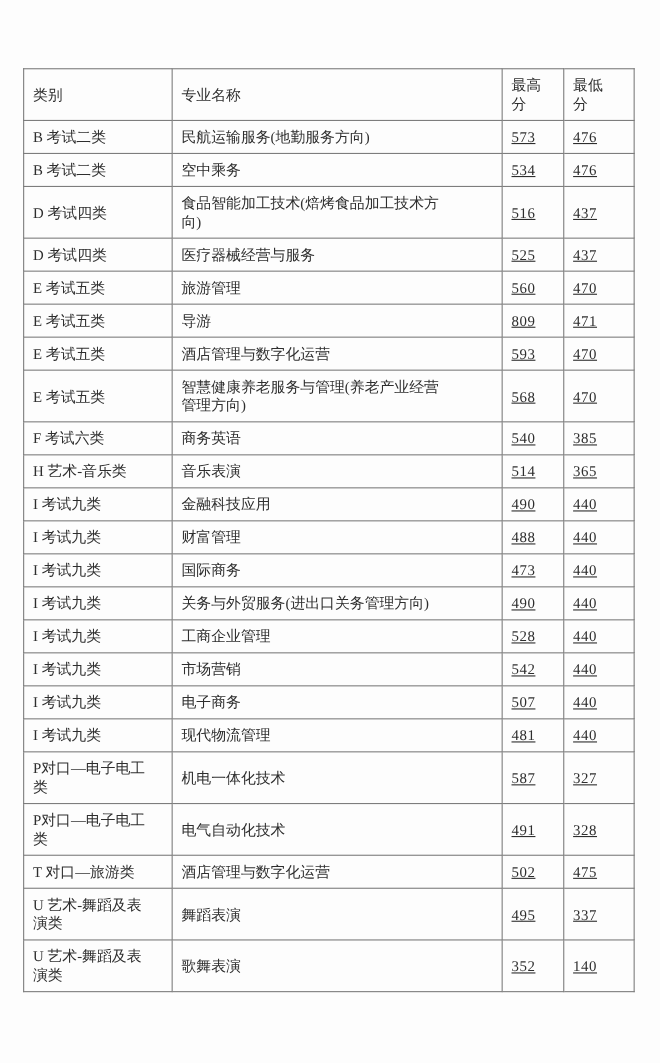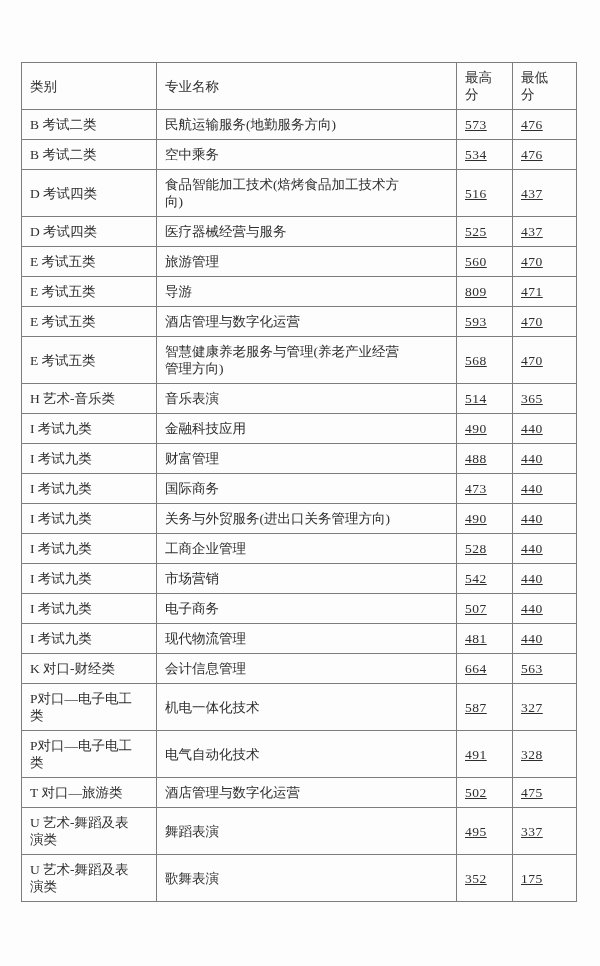--- a/index.html
+++ b/index.html
@@ -114,20 +114,26 @@
     <td class="cell-score">470</td>
   </tr>
         <tr>
     <td class="cell-category">E 考试五类</td>
     <td class="cell-major">智慧健康养老服务与管理(养老产业经营
 管理方向)</td>
     <td class="cell-score">568</td>
     <td class="cell-score">470</td>
   </tr>
         <tr>
+    <td class="cell-category">F 考试六类</td>
+    <td class="cell-major">商务英语</td>
+    <td class="cell-score">540</td>
+    <td class="cell-score">385</td>
+  </tr>
+        <tr>
     <td class="cell-category">H 艺术-音乐类</td>
     <td class="cell-major">音乐表演</td>
     <td class="cell-score">514</td>
     <td class="cell-score">365</td>
   </tr>
         <tr>
     <td class="cell-category">I 考试九类</td>
     <td class="cell-major">金融科技应用</td>
     <td class="cell-score">490</td>
     <td class="cell-score">440</td>
@@ -166,26 +172,20 @@
     <td class="cell-category">I 考试九类</td>
     <td class="cell-major">电子商务</td>
     <td class="cell-score">507</td>
     <td class="cell-score">440</td>
   </tr>
         <tr>
     <td class="cell-category">I 考试九类</td>
     <td class="cell-major">现代物流管理</td>
     <td class="cell-score">481</td>
     <td class="cell-score">440</td>
-  </tr>
-        <tr>
-    <td class="cell-category">K 对口-财经类</td>
-    <td class="cell-major">会计信息管理</td>
-    <td class="cell-score">664</td>
-    <td class="cell-score">563</td>
   </tr>
         <tr>
     <td class="cell-category">P对口—电子电工
 类</td>
     <td class="cell-major">机电一体化技术</td>
     <td class="cell-score">587</td>
     <td class="cell-score">327</td>
   </tr>
         <tr>
     <td class="cell-category">P对口—电子电工
@@ -205,17 +205,17 @@
 演类</td>
     <td class="cell-major">舞蹈表演</td>
     <td class="cell-score">495</td>
     <td class="cell-score">337</td>
   </tr>
         <tr>
     <td class="cell-category">U 艺术-舞蹈及表
 演类</td>
     <td class="cell-major">歌舞表演</td>
     <td class="cell-score">352</td>
-    <td class="cell-score">175</td>
+    <td class="cell-score">140</td>
   </tr>
       </tbody>
   </table>
 </div>
 
 </body></html>

